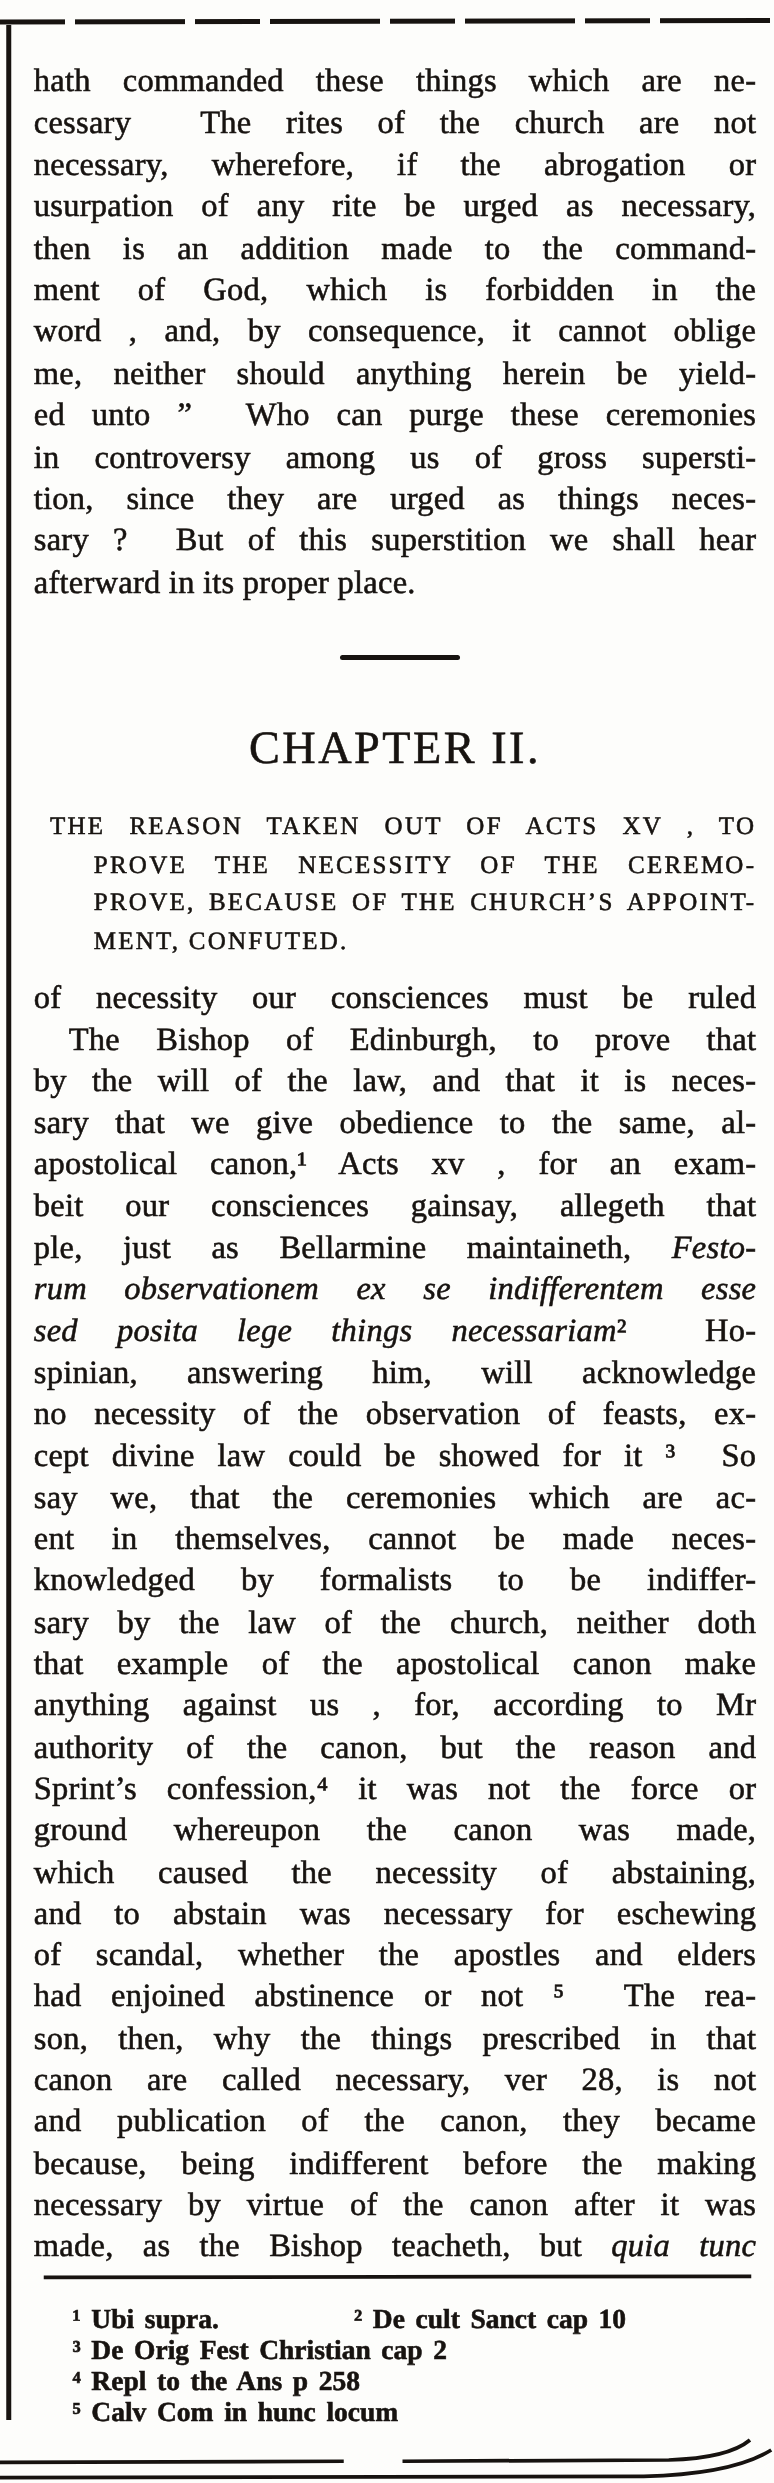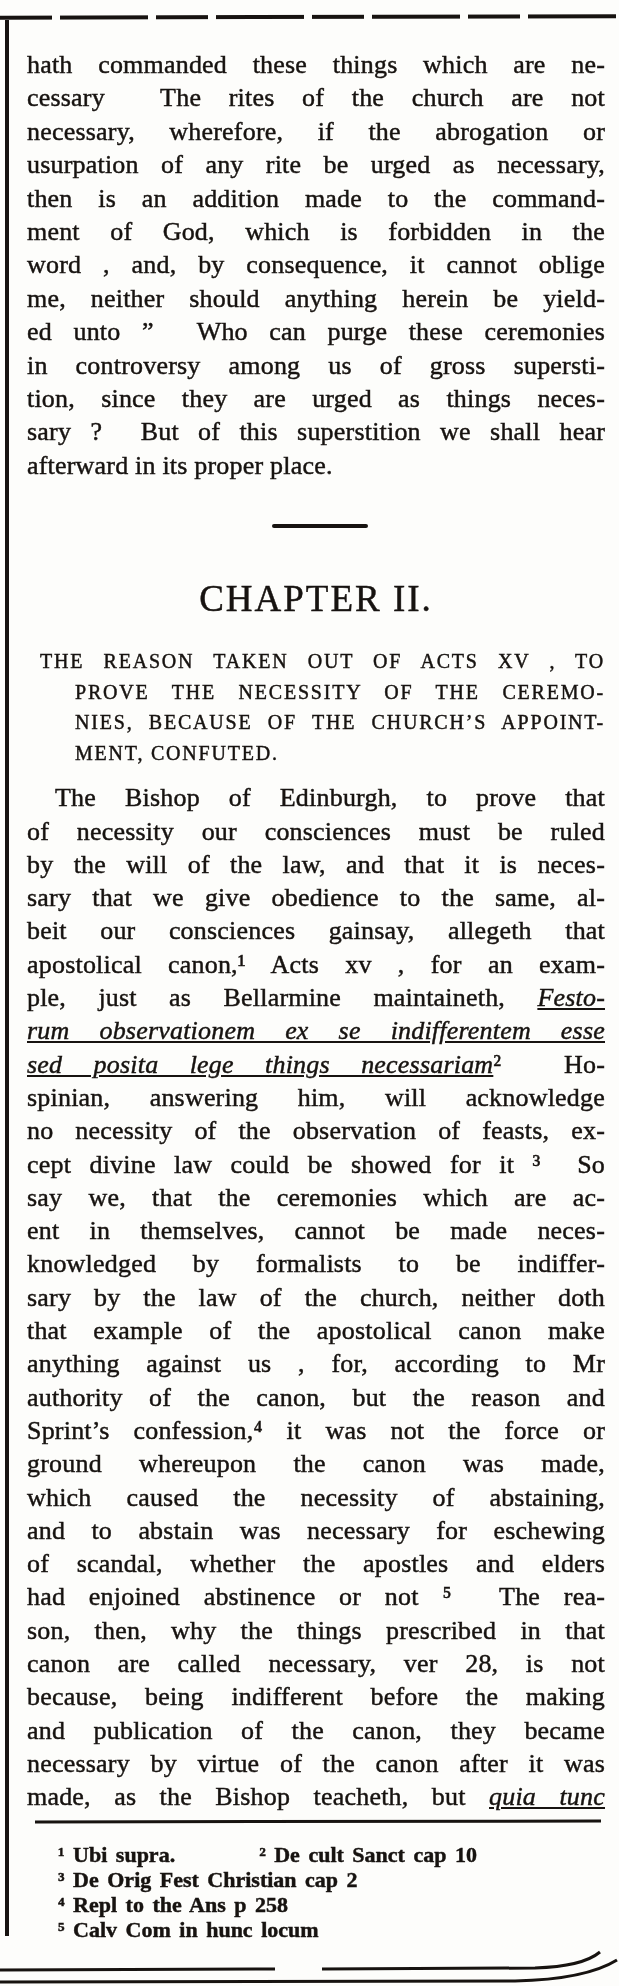--- a/index.html
+++ b/index.html
@@ -31,21 +31,21 @@
   
   .bl {
     font-size: 26px; line-height: 33.4px;
     text-align: justify; text-align-last: justify;
     letter-spacing: 0.2px;
     white-space: nowrap; 
   }
   .bl { white-space: normal; }
   .bl.last { text-align-last: left; }
   .indent { text-indent: 28px; }
-  .it { font-style: italic; text-decoration: underline; }
+  .it { font-style: italic; }
 
   .p2 { margin-top: 13px; }
   .p2 .bl { line-height: 33.3px; }
 
   .divider {
     margin: 42px 0 0 245px;
     width: 96px; height: 4px;
     background: #171310; border-radius: 2px;
   }
 
@@ -70,21 +70,21 @@
     margin: 7px 0 0 8px;
     width: 566px; height: 3px;
     background: #171310;
     transform: rotate(-0.1deg);
   }
   .footnotes { margin-top: 20px; }
   .fnl {
     font-size: 22px; line-height: 24.8px; font-weight: 700;
     margin-left: 31px; word-spacing: 3px; white-space: nowrap;
   }
-  .fn-second { margin-left: 84px; }
+  .fn-second { margin-left: 108px; }
 
   .bottom-edge { position: absolute; left: 0; top: 1948px; }
 </style>
 </head>
 <body>
 
 <div class="page">
 
   <div class="top-rule"></div>
   <div class="left-rule"></div>
@@ -107,31 +107,31 @@
       <div class="bl last">afterward in its proper place.</div>
     </div>
 
     <div class="divider"></div>
 
     <div class="chapter">CHAPTER II.</div>
 
     <div class="sheading">
       <div class="shl shl-first">THE REASON TAKEN OUT OF ACTS XV , TO</div>
       <div class="shl">PROVE THE NECESSITY OF THE CEREMO-</div>
-      <div class="shl">NIES, BECAUSE OF THE CHURCH’S APPOINT-</div>
+      <div class="shl">PROVE, BECAUSE OF THE CHURCH’S APPOINT-</div>
       <div class="shl last">MENT, CONFUTED.</div>
     </div>
 
     <div class="para p2">
+      <div class="bl">of necessity our consciences must be ruled</div>
       <div class="bl indent">The Bishop of Edinburgh, to prove that</div>
-      <div class="bl">of necessity our consciences must be ruled</div>
       <div class="bl">by the will of the law, and that it is neces-</div>
       <div class="bl">sary that we give obedience to the same, al-</div>
+      <div class="bl">apostolical canon,¹ Acts xv , for an exam-</div>
       <div class="bl">beit our consciences gainsay, allegeth that</div>
-      <div class="bl">apostolical canon,¹ Acts xv , for an exam-</div>
       <div class="bl"><span>ple, just as Bellarmine maintaineth, </span><span class="it">Festo-</span></div>
       <div class="bl it">rum observationem ex se indifferentem esse</div>
       <div class="bl"><span class="it">sed posita lege things necessariam</span><span>²</span><span> &nbsp;Ho-</span></div>
       <div class="bl">spinian, answering him, will acknowledge</div>
       <div class="bl">no necessity of the observation of feasts, ex-</div>
       <div class="bl">cept divine law could be showed for it ³ &nbsp;So</div>
       <div class="bl">say we, that the ceremonies which are ac-</div>
       <div class="bl">ent in themselves, cannot be made neces-</div>
       <div class="bl">knowledged by formalists to be indiffer-</div>
       <div class="bl">sary by the law of the church, neither doth</div>
@@ -139,22 +139,22 @@
       <div class="bl">anything against us , for, according to Mr</div>
       <div class="bl">authority of the canon, but the reason and</div>
       <div class="bl">Sprint’s confession,⁴ it was not the force or</div>
       <div class="bl">ground whereupon the canon was made,</div>
       <div class="bl">which caused the necessity of abstaining,</div>
       <div class="bl">and to abstain was necessary for eschewing</div>
       <div class="bl">of scandal, whether the apostles and elders</div>
       <div class="bl">had enjoined abstinence or not ⁵ &nbsp;The rea-</div>
       <div class="bl">son, then, why the things prescribed in that</div>
       <div class="bl">canon are called necessary, ver 28, is not</div>
+      <div class="bl">and publication of the canon, they became</div>
       <div class="bl">because, being indifferent before the making</div>
-      <div class="bl">and publication of the canon, they became</div>
       <div class="bl">necessary by virtue of the canon after it was</div>
       <div class="bl"><span>made, as the Bishop teacheth, but </span><span class="it">quia tunc</span></div>
     </div>
 
     <div class="fn-rule"></div>
 
     <div class="footnotes">
       <div class="fnl"><span>¹ Ubi supra.</span><span class="fn-second">² De cult Sanct cap 10</span></div>
       <div class="fnl"><span>³ De Orig Fest Christian cap 2</span></div>
       <div class="fnl"><span>⁴ Repl to the Ans p 258</span></div>

